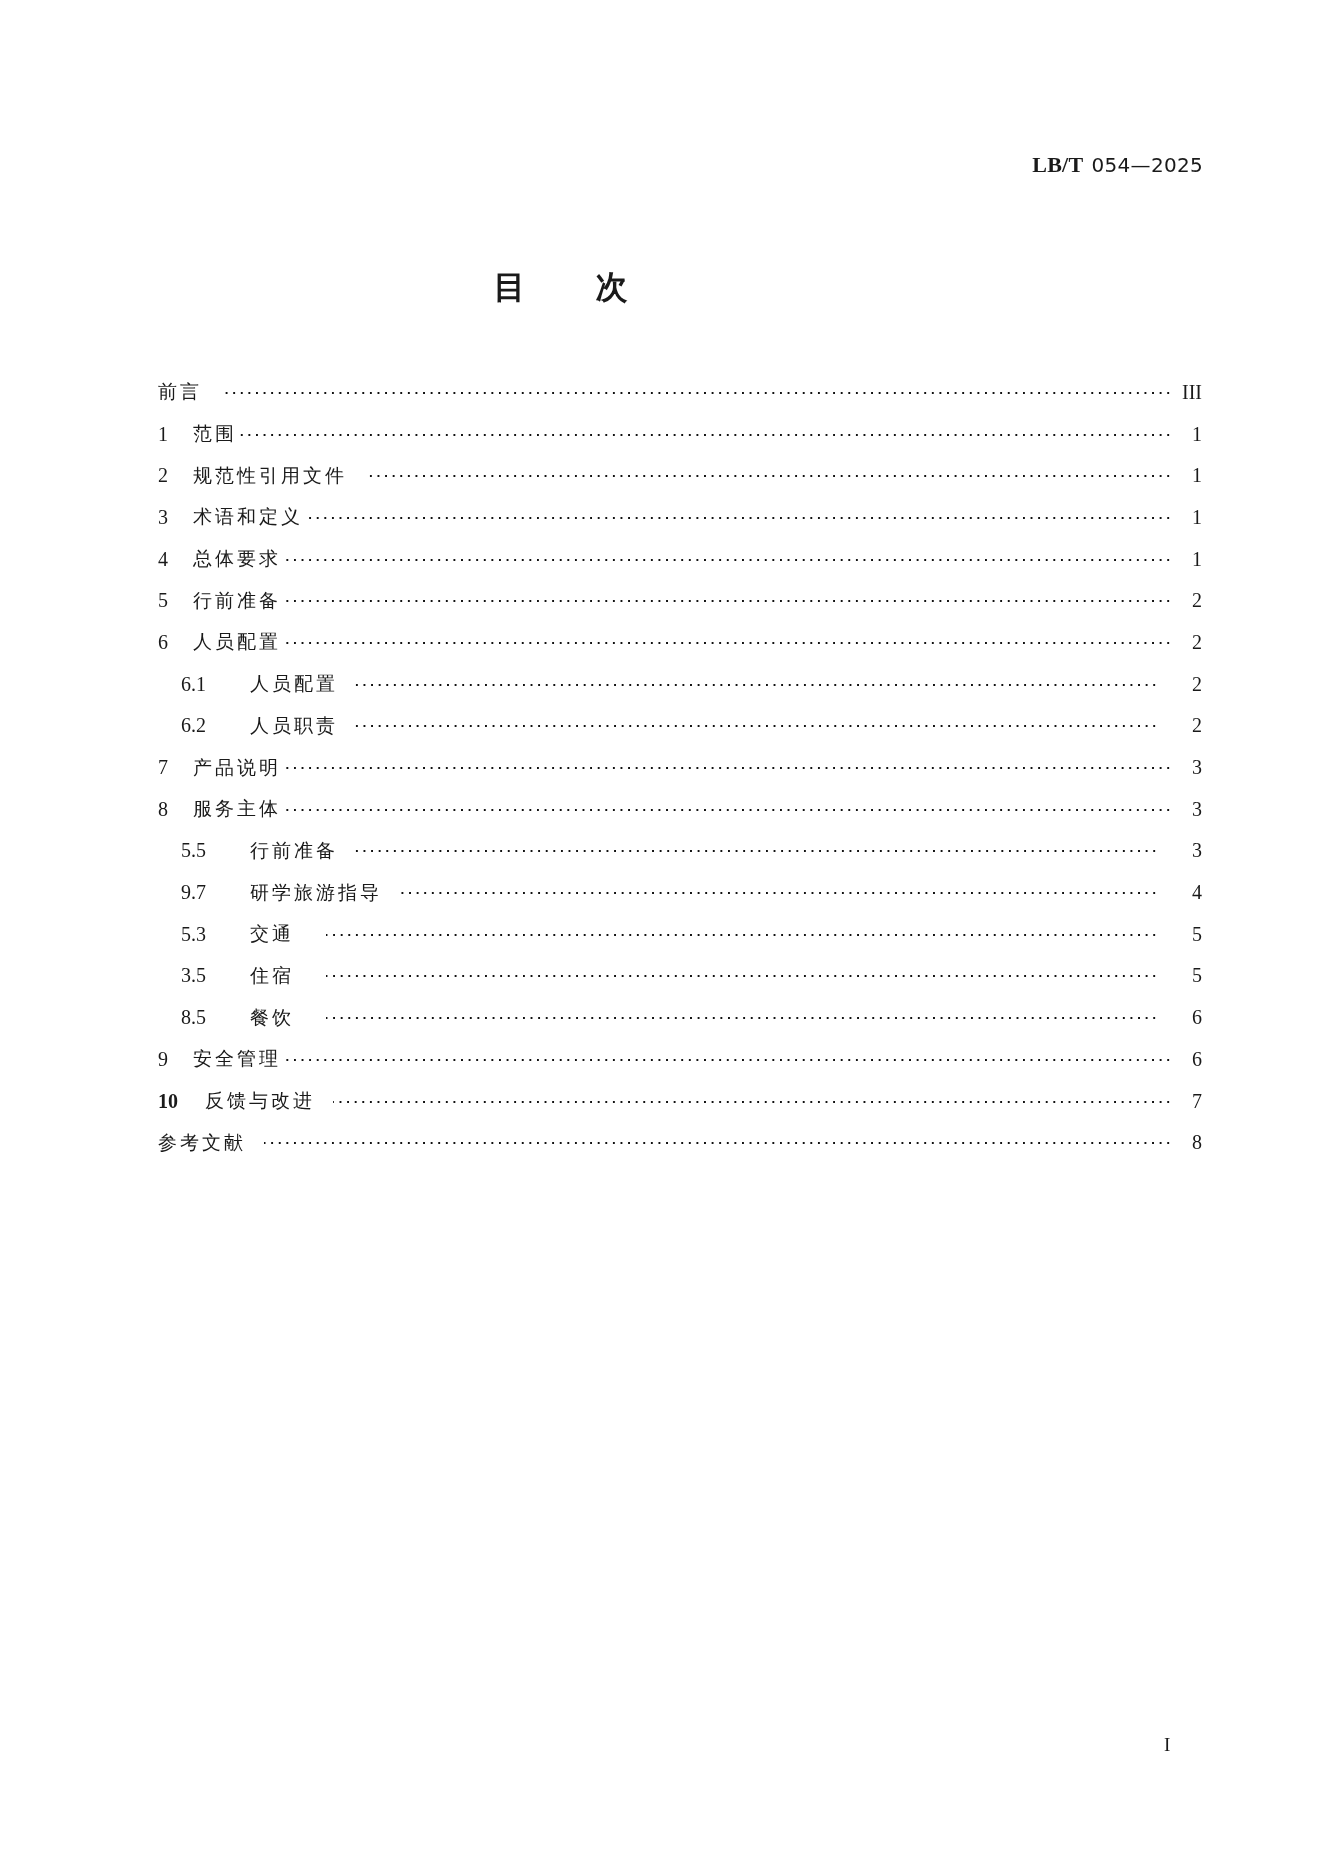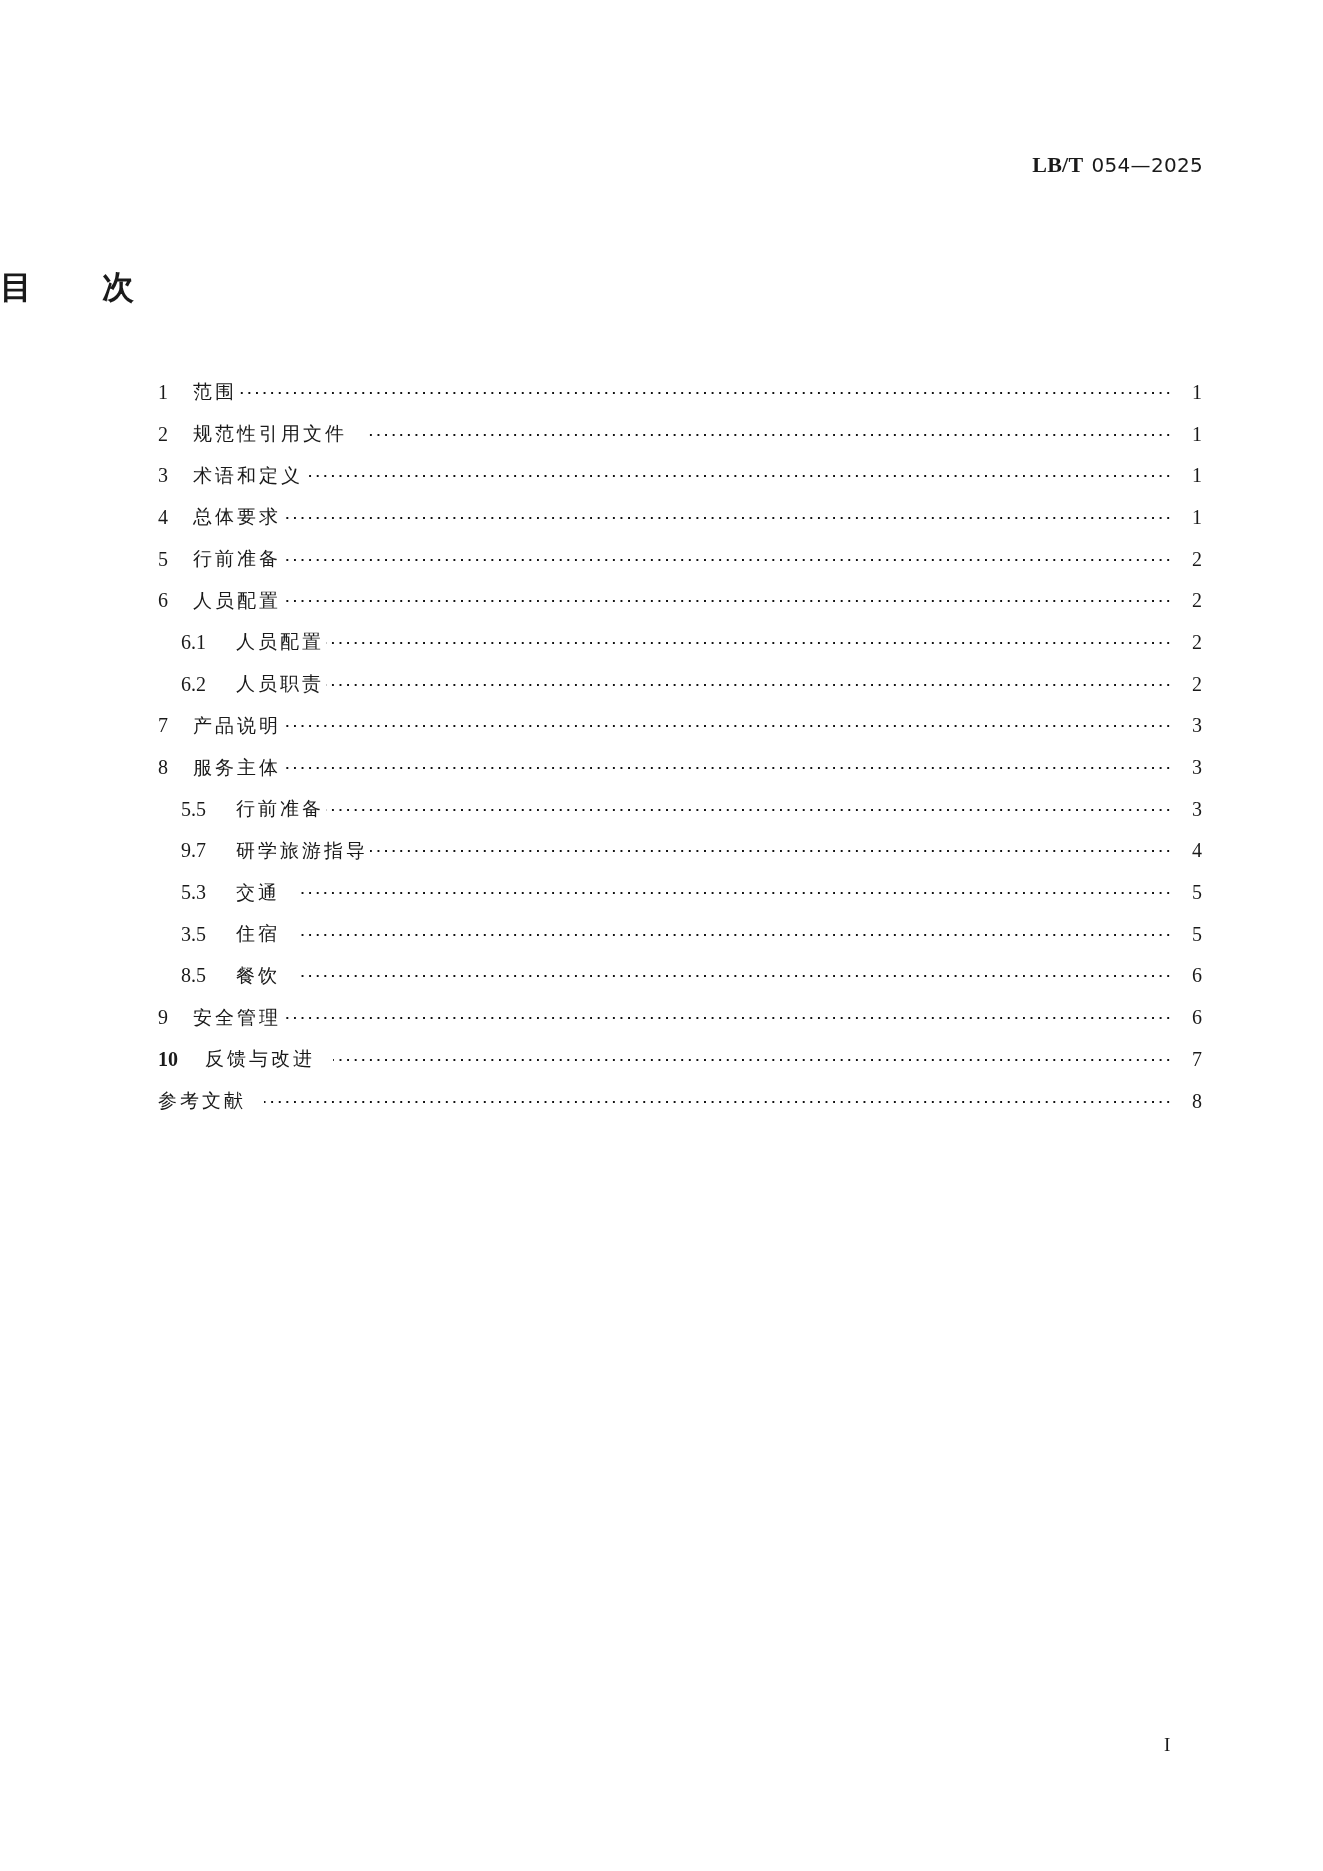--- a/index.html
+++ b/index.html
@@ -1,30 +1,30 @@
 <!DOCTYPE html>
 <html><head>
 <meta charset="utf-8">
 <style>
   html, body { margin: 0; padding: 0; background: #ffffff; }
   body { width: 1323px; height: 1871px; position: relative; overflow: hidden;
          font-family: "DejaVu Serif", "Liberation Serif", serif; color: #1a1a1a; }
   .std-code { position: absolute; top: 152px; right: 120px; font-size: 21px; letter-spacing: 0.3px; margin-left: 24px; }
   .std-code .prefix { font-family: "Liberation Serif", serif; font-weight: bold; font-size: 22px; }
   .std-code .num { font-family: "DejaVu Sans", sans-serif; margin-left: 8px; font-size: 20px; }
-  .title { position: absolute; top: 266px; left: 0; width: 1121px; text-align: left;
+  .title { position: absolute; top: 266px; left: 0; width: 1121px; text-align: center;
            font-family: "DejaVu Sans", sans-serif; font-weight: bold; font-size: 32px; }
   .title span { display: inline-block; }
   .title .gap { width: 70px; }
   .toc { position: absolute; top: 371px; left: 158px; width: 1044px; }
   .toc-row { position: relative; height: 41.7px; display: flex; align-items: center;
              font-size: 20px; line-height: 1; }
   .toc-row .no { display: inline-block; font-family: "Liberation Serif", serif; font-size: 20px; }
   .toc-row.l1 .no { width: 35px; }
-  .toc-row.l2 { padding-left: 23px; }
+  .toc-row.l2 { padding-left: 23px; gap: 14px; }
   .toc-row.l2 .no { width: 55px; }
   .toc-row.l1.wide .no { width: 47px; font-weight: bold; }
   .toc-row .txt { white-space: nowrap; letter-spacing: 3px; font-family: "DejaVu Sans", sans-serif; font-size: 19px; }
   .toc-row .leader { flex: 1; height: 4px; margin: 0 4px 0 2px; align-self: center; margin-top: 2px;
     background-image: radial-gradient(circle, #111 1.2px, transparent 1.5px);
     background-size: 7.6px 4px; background-repeat: repeat-x; background-position: right center; }
   .toc-row .leader.spaced { margin-left: 18px; }
   .toc-row .pg { width: 26px; text-align: right; font-family: "Liberation Serif", serif; font-size: 20px; }
   .page-no { position: absolute; top: 1734px; left: 1164px; font-family: "Liberation Serif", serif; font-size: 19px; }
 </style>
@@ -33,20 +33,25 @@
 
 <div class="std-code">
   <span class="prefix">LB/T</span><span class="num">054—2025</span>
 </div>
 
 <div class="title">
   <span>目</span><span class="gap"></span><span>次</span>
 </div>
 
 <div class="toc">
+  <div class="toc-row l0">
+    <span class="txt">前言</span>
+    <span class="leader spaced"></span>
+    <span class="pg">III</span>
+  </div>
   <div class="toc-row l1">
     <span class="no">1</span>
     <span class="txt">范围</span>
     <span class="leader"></span>
     <span class="pg">1</span>
   </div>
   <div class="toc-row l1">
     <span class="no">2</span>
     <span class="txt">规范性引用文件</span>
     <span class="leader spaced"></span>

